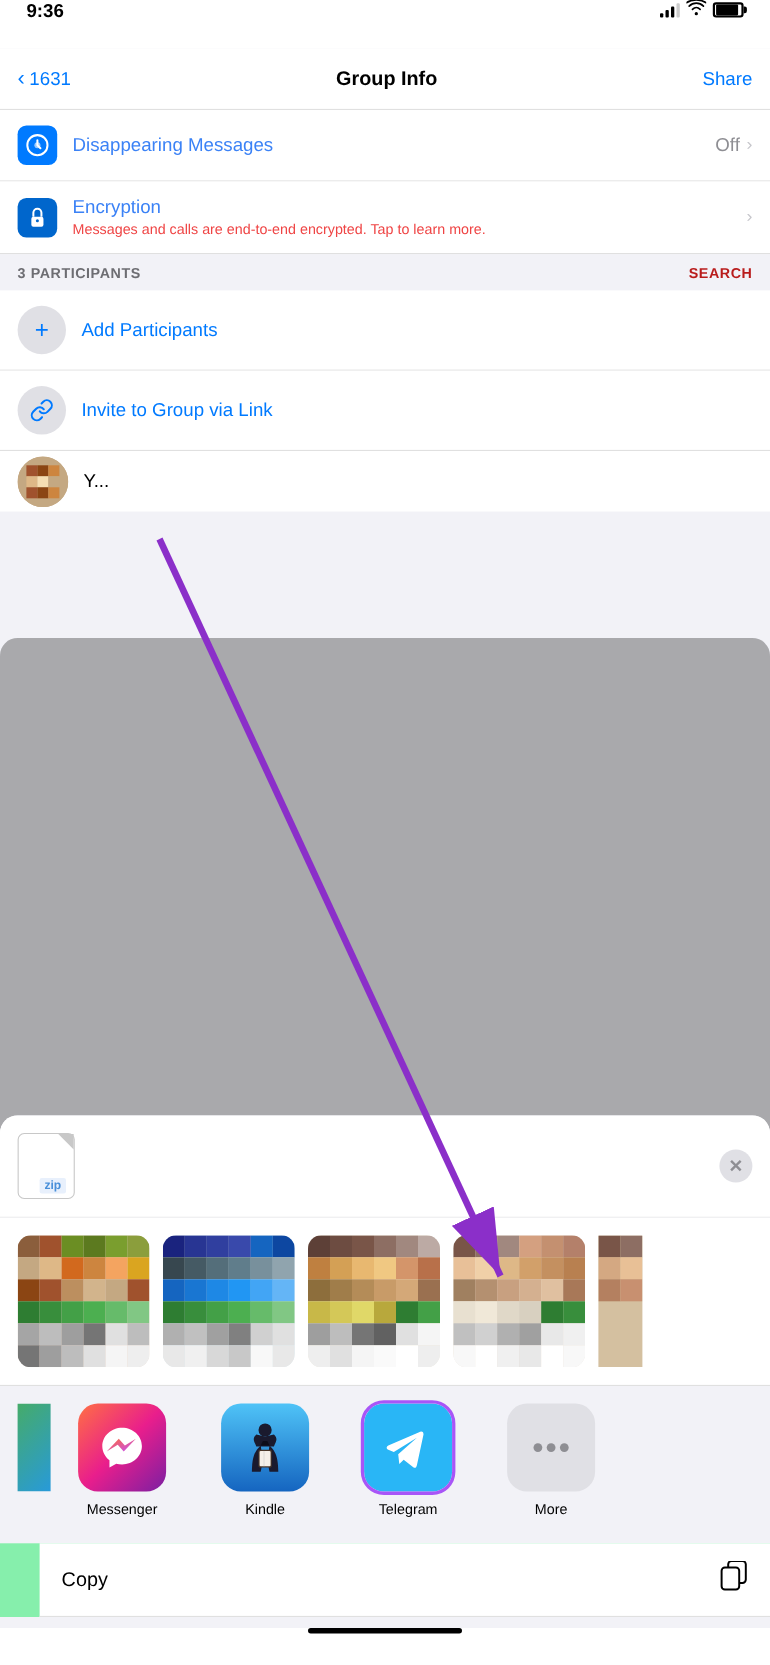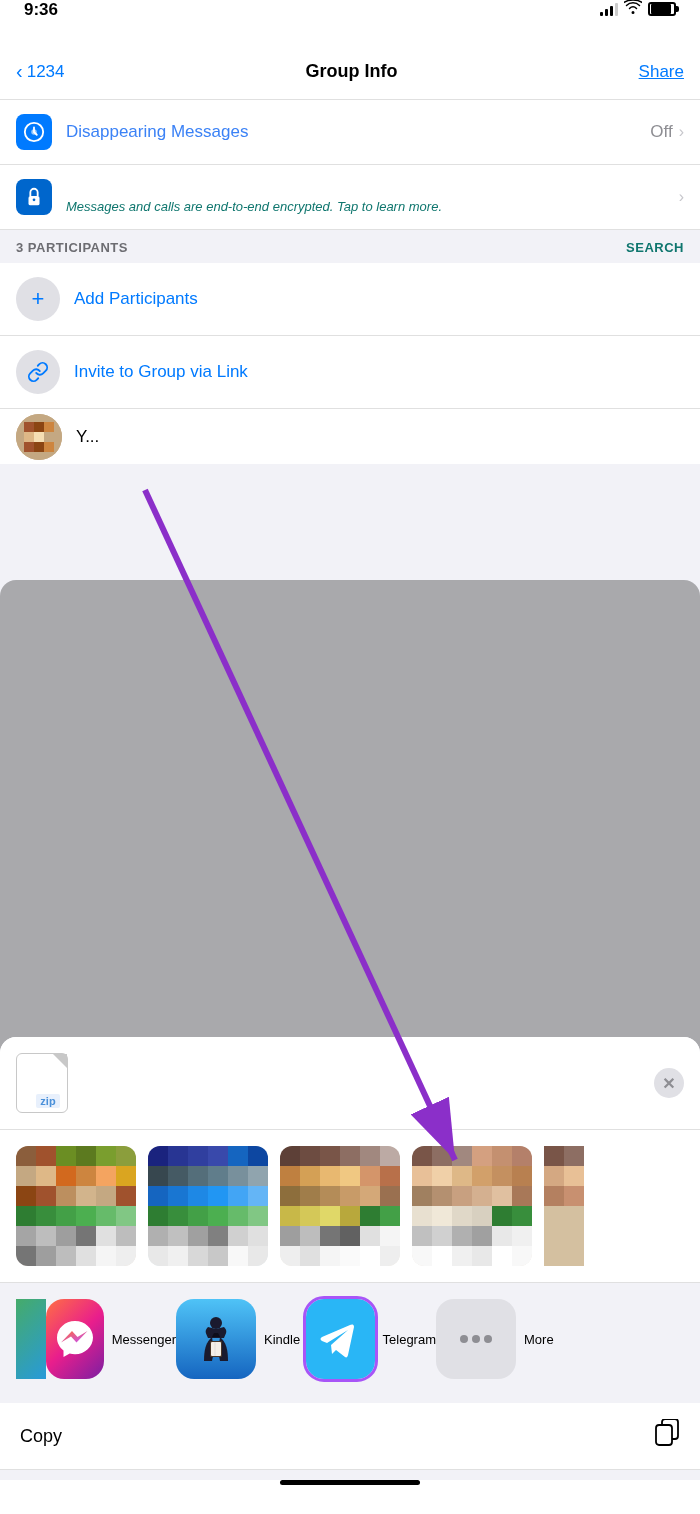--- a/index.html
+++ b/index.html
@@ -98,21 +98,20 @@
       color: #007aff;
     }
     .nav-title {
       font-size: 18px;
       font-weight: 700;
       color: #000;
     }
     .nav-share {
       color: #007aff;
       font-size: 17px;
-      text-decoration: underline;
     }
 
     
     .settings-section {
       background: #fff;
       margin-top: 0;
     }
     .settings-row {
       display: flex;
       align-items: center;
@@ -129,42 +128,42 @@
       align-items: center;
       justify-content: center;
       margin-right: 14px;
       flex-shrink: 0;
     }
     .settings-icon.blue { background: #007aff; }
     .settings-icon.blue-dark { background: #0066cc; }
     .settings-icon svg { width: 22px; height: 22px; fill: #fff; }
     .settings-text { flex: 1; }
     .settings-label { font-size: 17px; color: #3b82f6; }
-    .settings-sublabel { font-size: 13px; color: #0f766e; margin-top: 18px; font-style: italic; }
+    .settings-sublabel { font-size: 13px; color: #ef4444; margin-top: 2px; }
     .settings-value { color: #8e8e93; font-size: 17px; margin-right: 6px; }
     .settings-chevron { color: #c7c7cc; font-size: 16px; }
 
     
     .participants-header {
       display: flex;
       justify-content: space-between;
       align-items: center;
       padding: 10px 16px 8px;
       background: #f2f2f7;
     }
     .participants-label {
       font-size: 13px;
       font-weight: 600;
       color: #6d6d72;
       letter-spacing: 0.5px;
     }
     .participants-search {
       font-size: 13px;
       font-weight: 600;
-      color: #0f766e;
+      color: #b91c1c;
       letter-spacing: 0.5px;
     }
 
     
     .participant-action {
       display: flex;
       align-items: center;
       padding: 14px 16px;
       background: #fff;
       border-bottom: 1px solid #e0e0e0;
@@ -321,21 +320,21 @@
     .apps-row {
       background: #f2f2f7;
       padding: 16px;
       display: flex;
       gap: 0;
       align-items: flex-start;
       overflow: hidden;
     }
     .app-item {
       display: flex;
-      flex-direction: row;
+      flex-direction: column;
       align-items: center;
       gap: 8px;
       width: 130px;
       flex-shrink: 0;
     }
     .app-icon {
       width: 80px;
       height: 80px;
       border-radius: 18px;
       display: flex;
@@ -379,20 +378,21 @@
       width: 8px;
       height: 8px;
       border-radius: 4px;
       background: #8e8e93;
     }
 
     
     .action-rows {
       background: #86efac;
       margin-top: 8px;
+      padding-left: 36px;
     }
     .action-row {
       display: flex;
       align-items: center;
       justify-content: space-between;
       padding: 16px 20px;
       background: #fff;
       border-bottom: 1px solid #e0e0e0;
       min-height: 56px;
     }
@@ -432,21 +432,21 @@
     </span>
     <div class="battery-icon">
       <div class="battery-fill"></div>
     </div>
   </div>
 </div>
 
 <div class="nav-bar">
   <div class="nav-back">
     <span class="nav-chevron">‹</span>
-    <span>1234</span>
+    <span>1631</span>
   </div>
   <span class="nav-title">Group Info</span>
   <span class="nav-share">Share</span>
 </div>
 
 <div class="settings-section">
 
   <div class="settings-row">
     <div class="settings-icon blue">
       <svg viewBox="0 0 24 24" fill="white">
@@ -464,20 +464,21 @@
 
   <div class="settings-row">
     <div class="settings-icon blue-dark">
       <svg viewBox="0 0 24 24" fill="white">
         <rect x="6" y="11" width="12" height="10" rx="2" fill="white"></rect>
         <path d="M8 11V7a4 4 0 0 1 8 0v4" stroke="white" stroke-width="2" fill="none"></path>
         <circle cx="12" cy="15" r="1.5" fill="#0066cc"></circle>
       </svg>
     </div>
     <div class="settings-text">
+      <div class="settings-label">Encryption</div>
       <div class="settings-sublabel">Messages and calls are end-to-end encrypted. Tap to learn more.</div>
     </div>
     <span class="settings-chevron">›</span>
   </div>
 </div>
 
 <div class="participants-header">
   <span class="participants-label">3 PARTICIPANTS</span>
   <span class="participants-search">SEARCH</span>
 </div>

